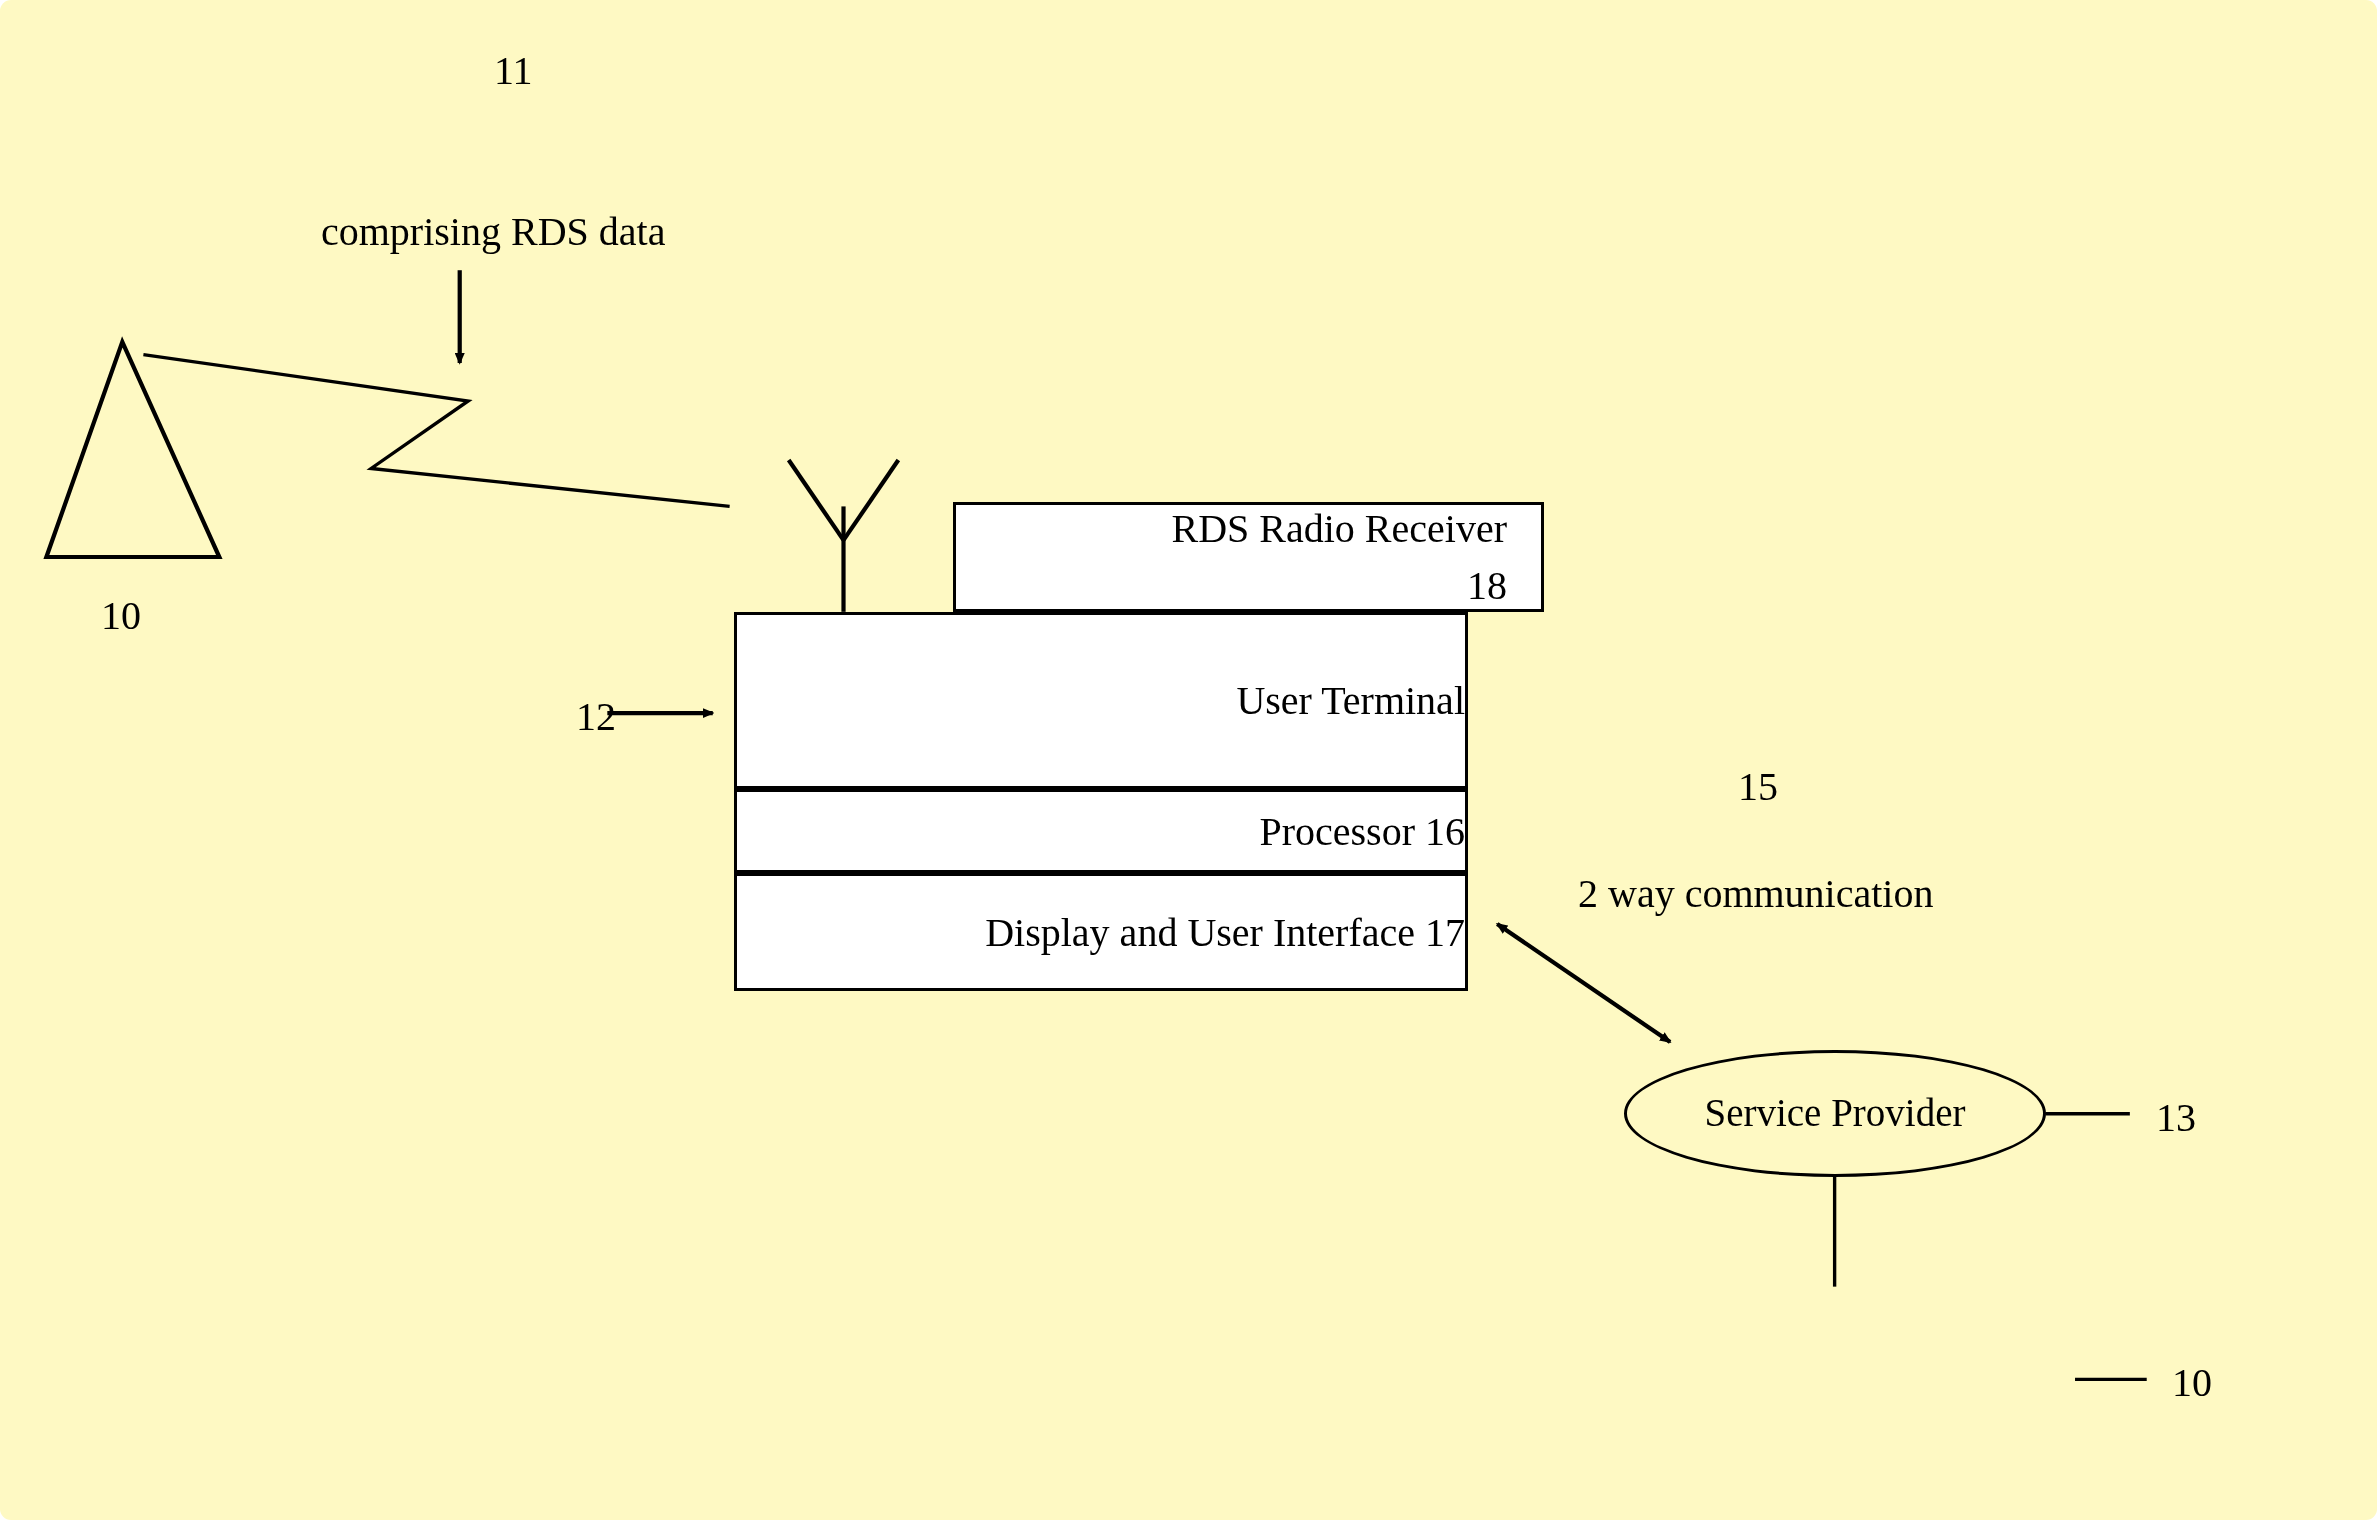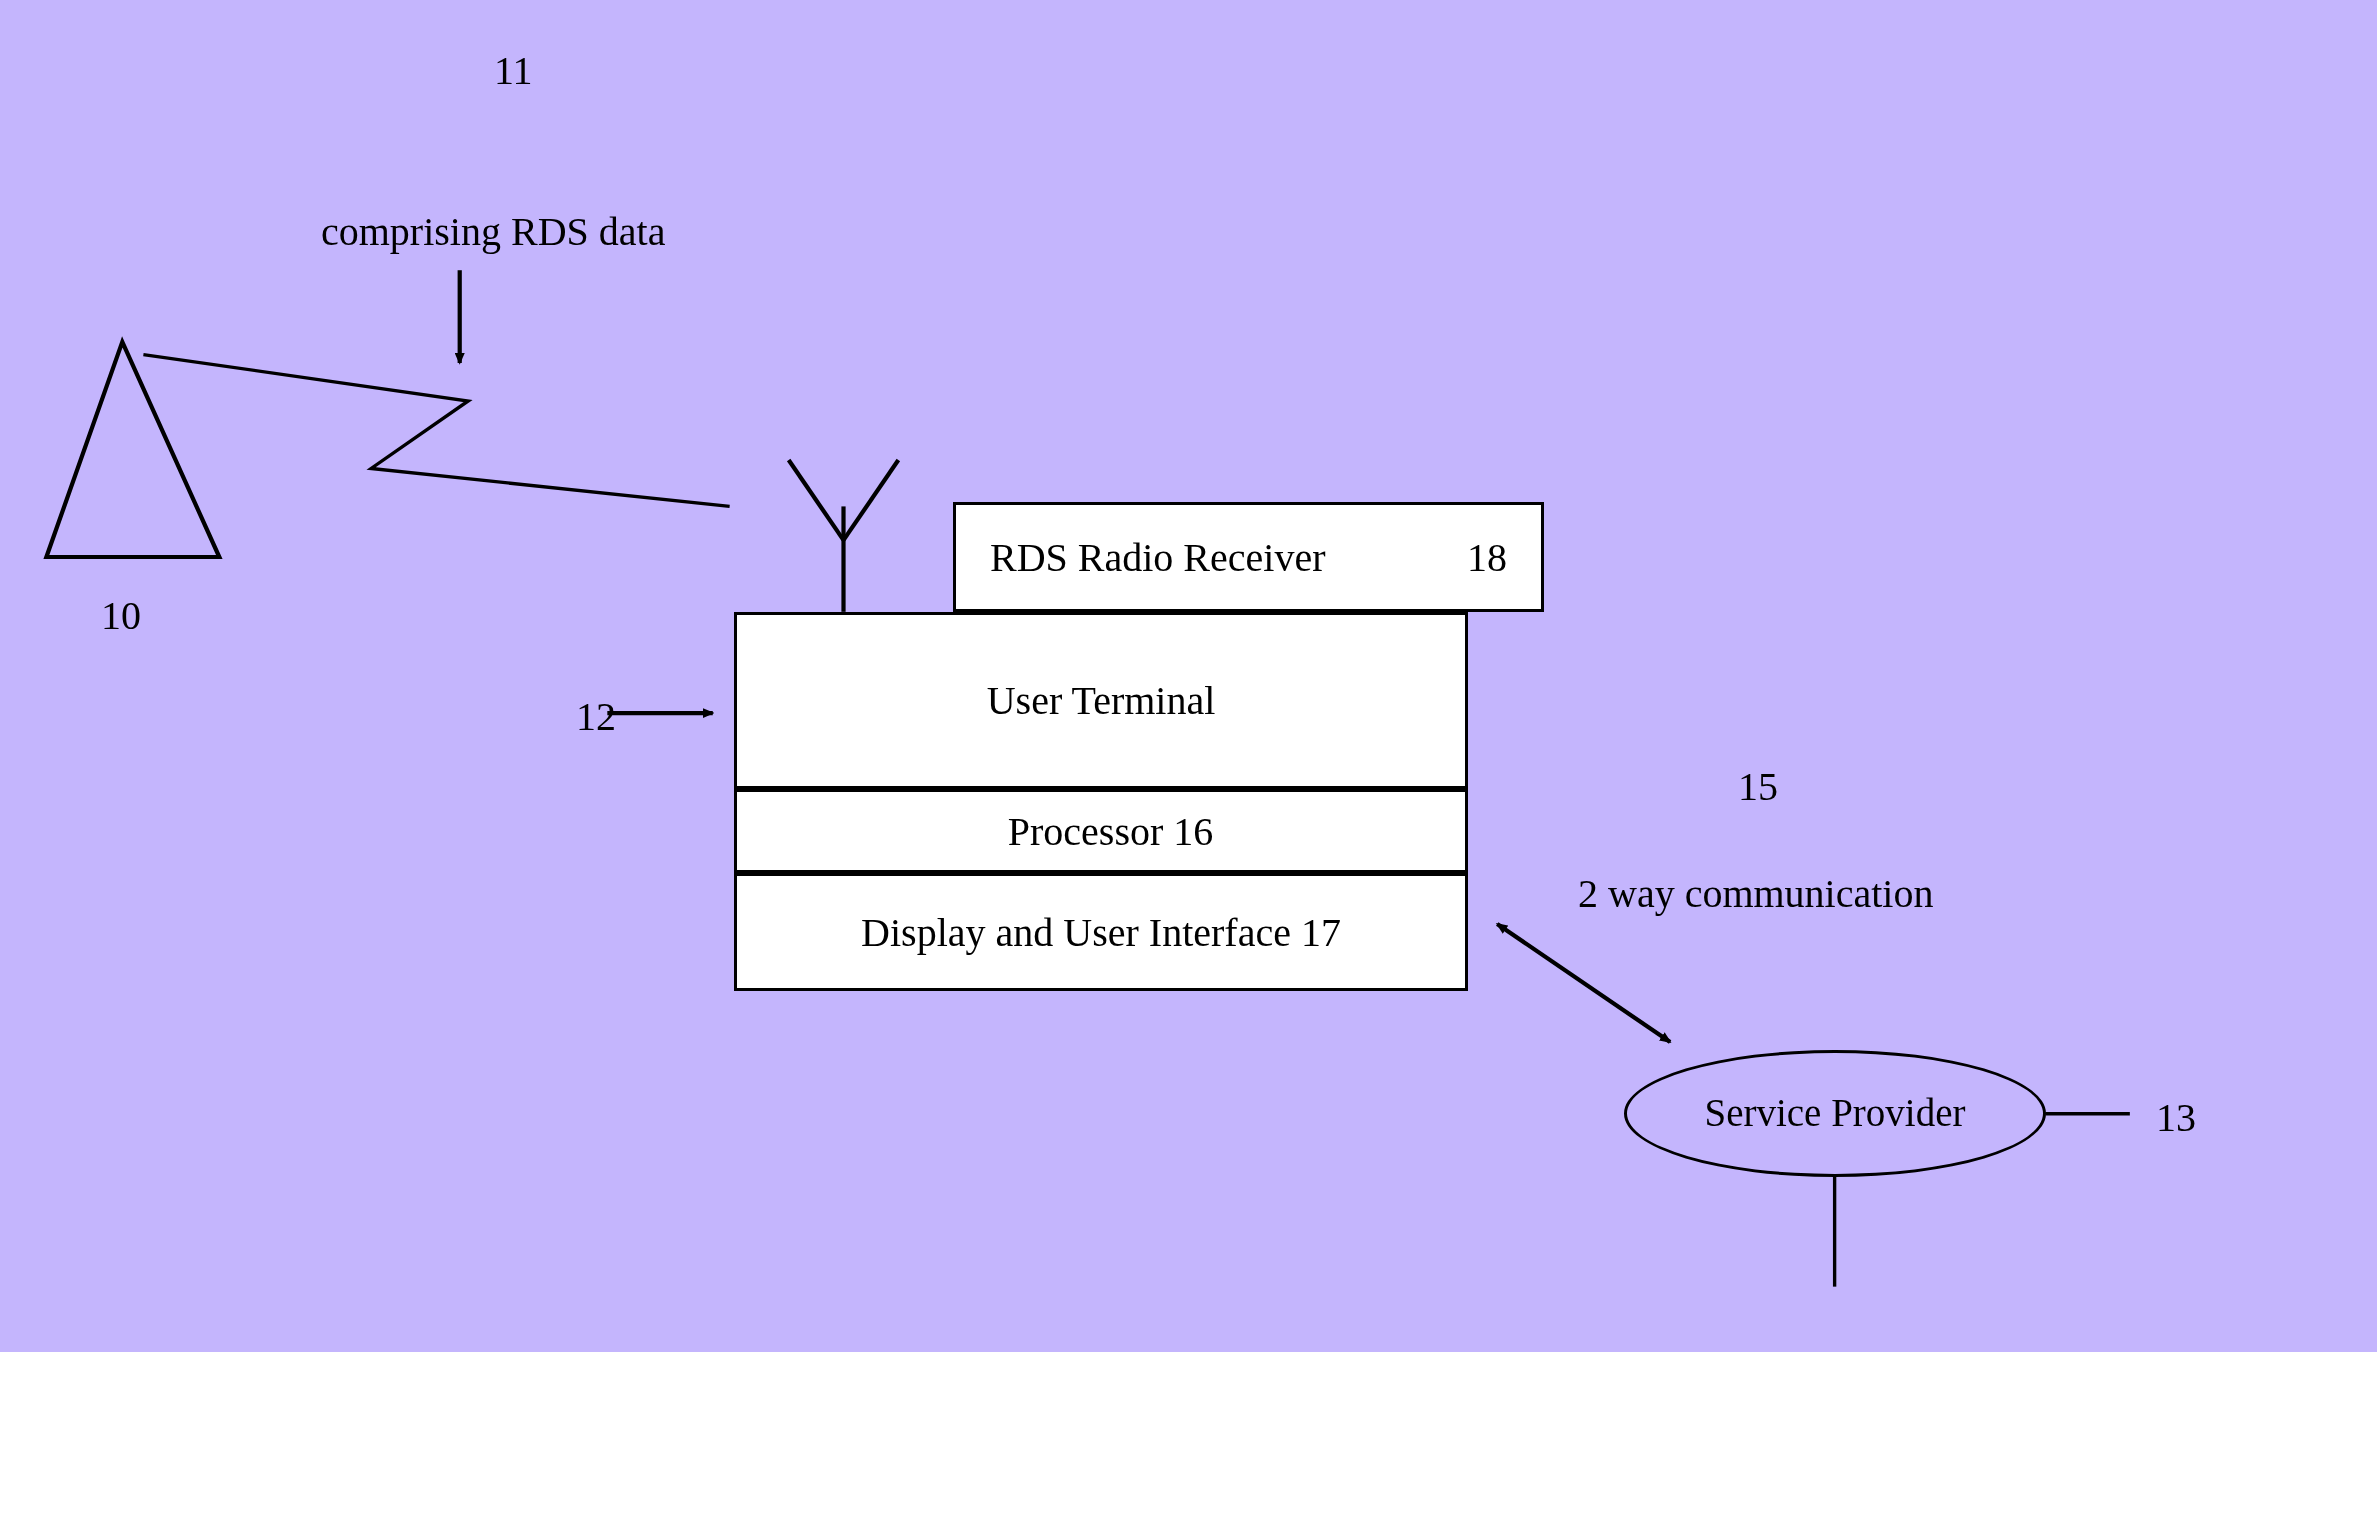--- a/index.html
+++ b/index.html
@@ -4,40 +4,42 @@
 <style>
   html, body {
     margin: 0;
     padding: 0;
     background: #ffffff;
     font-family: "Times New Roman", Times, serif;
   }
   .canvas {
     position: relative;
     width: 2377px;
-    height: 1352px;
-    background: #c4b5fd;
+    height: 1520px;
+    background: #fef9c3;
+    border-radius: 11px;
   }
   .label {
     position: absolute;
     font-size: 40px;
     color: #000000;
     line-height: 1.25;
     white-space: pre;
   }
   .box {
     position: absolute;
     border: 3.4px solid #000000;
     background: #ffffff;
     display: flex;
-    align-items: center;
+    align-items: flex-end;
     justify-content: center;
     font-size: 40px;
     color: #000000;
     box-sizing: border-box;
+    flex-direction: column;
   }
   .rds-receiver { justify-content: space-between; padding: 0 34px; }
   .ellipse {
     position: absolute;
     border: 3.4px solid #000000;
     border-radius: 50%;
     display: flex;
     align-items: center;
     justify-content: center;
     text-align: center;

